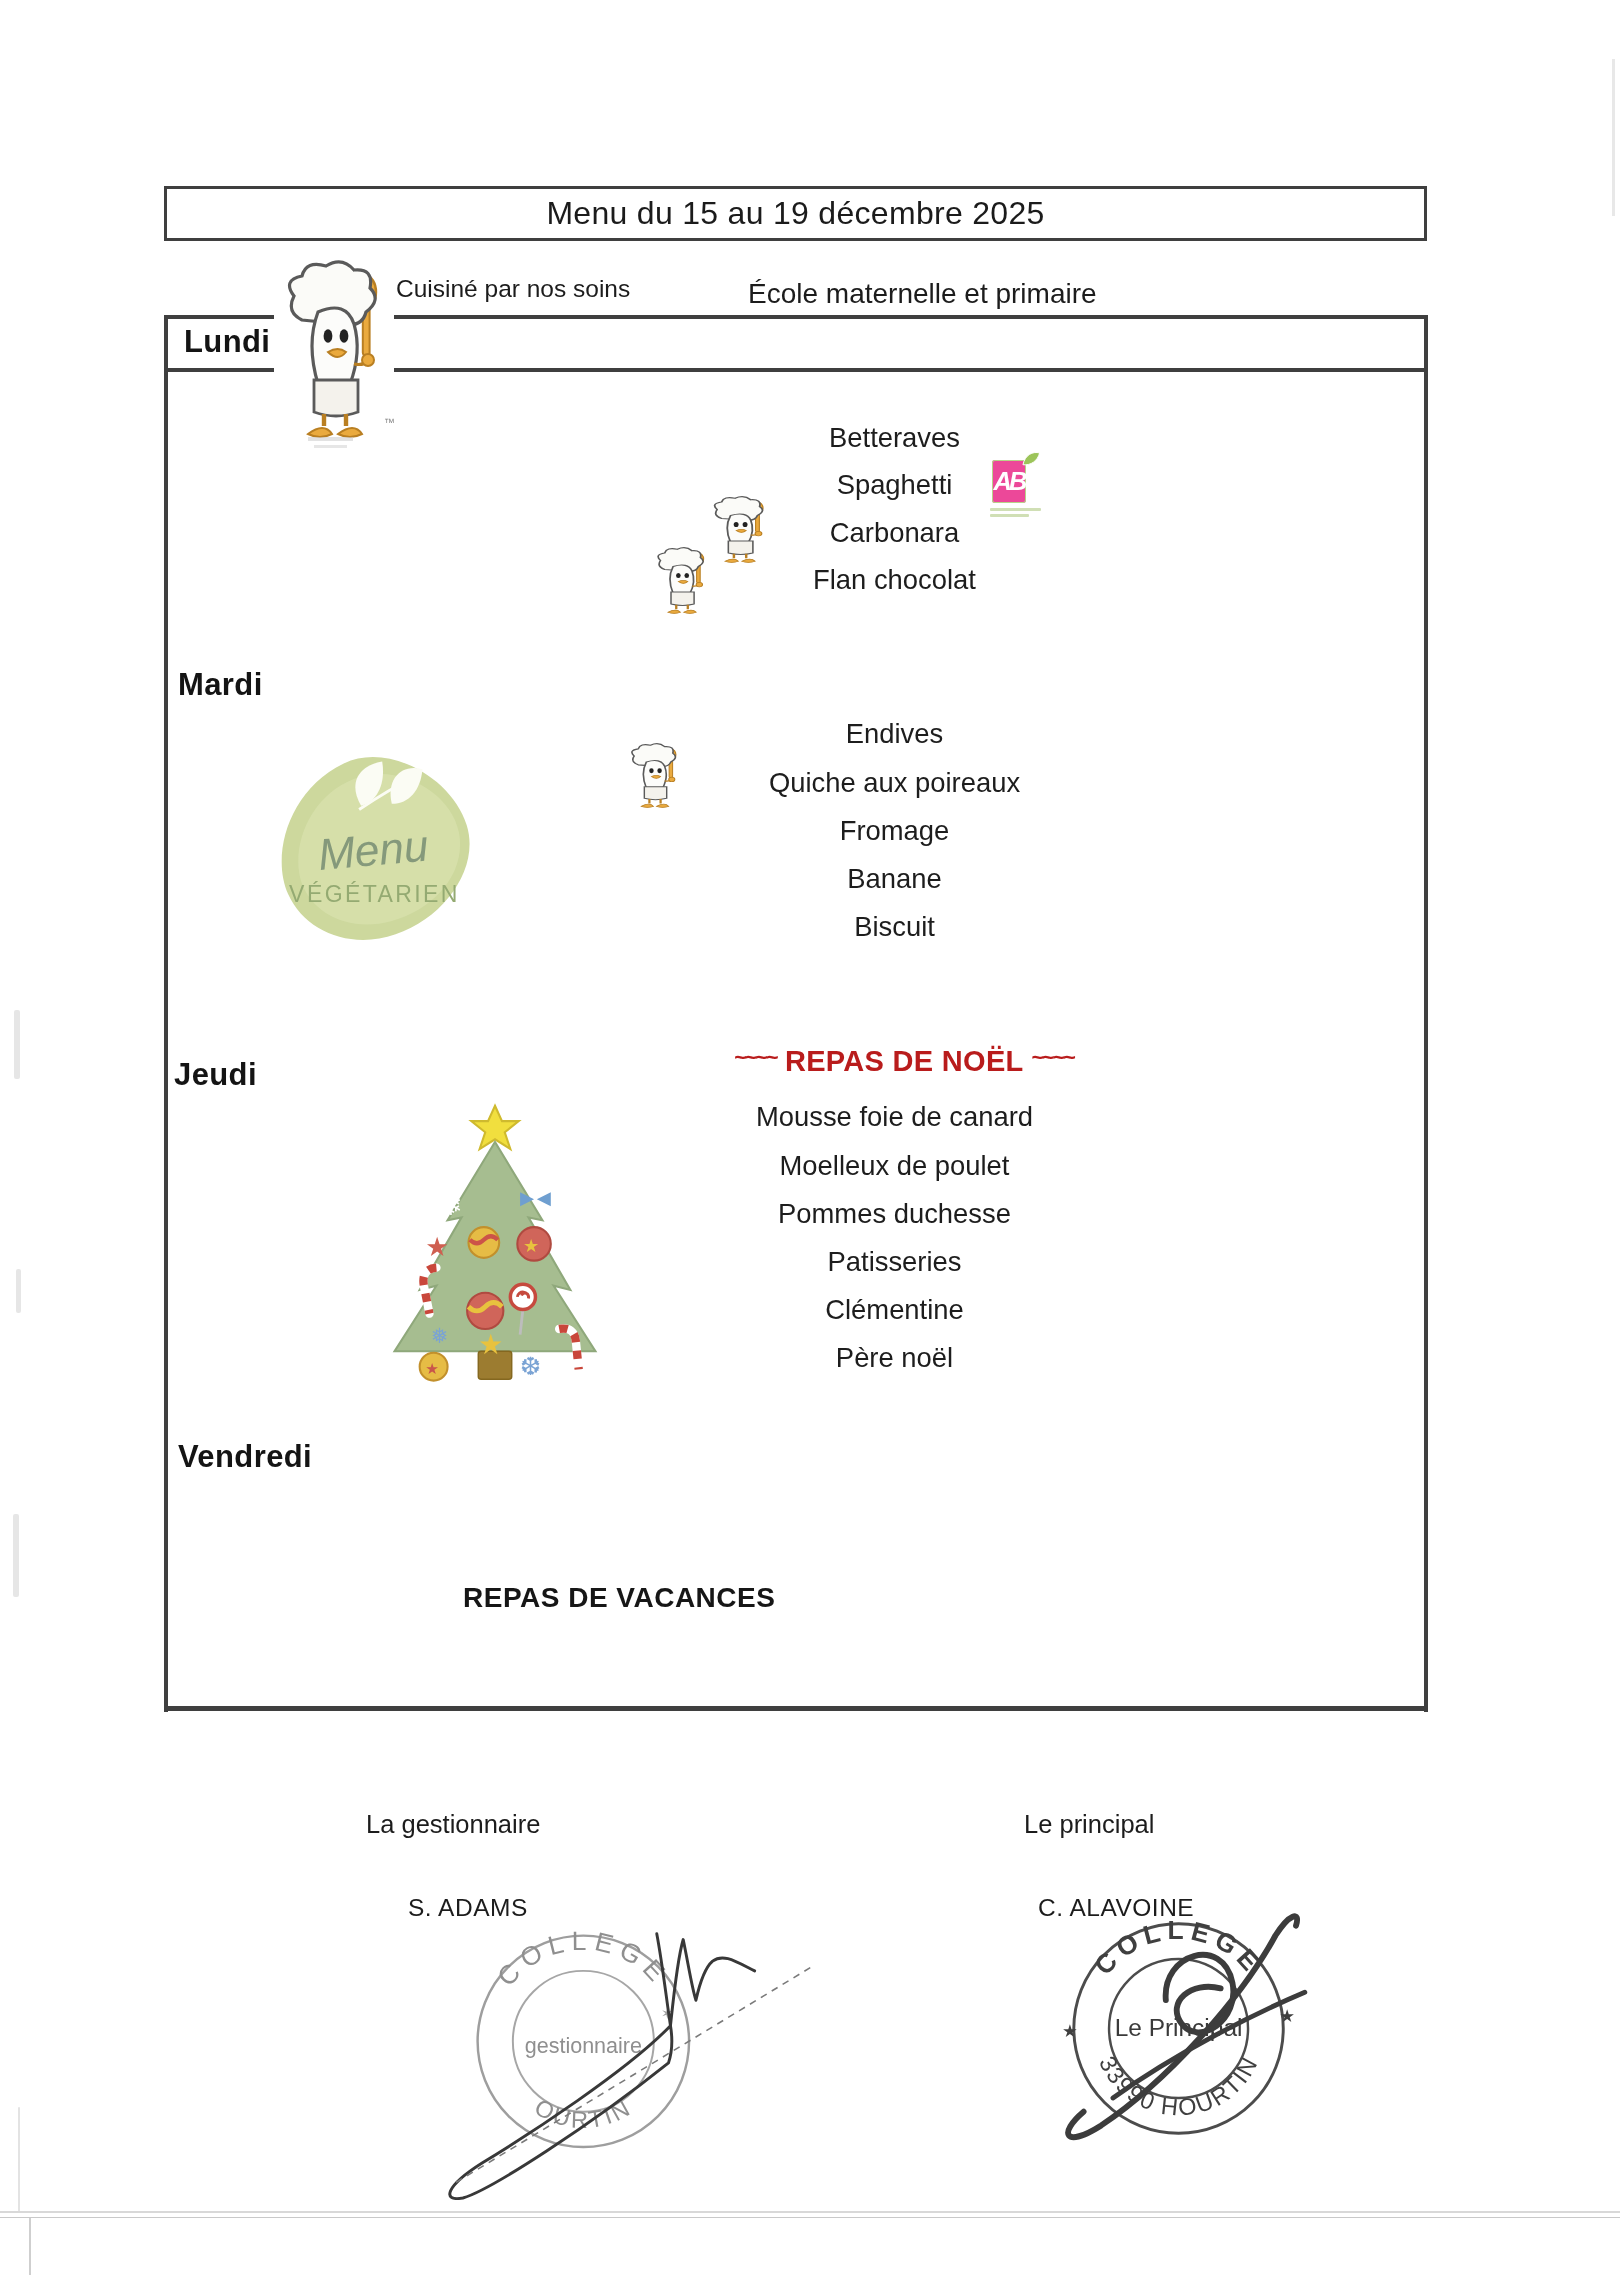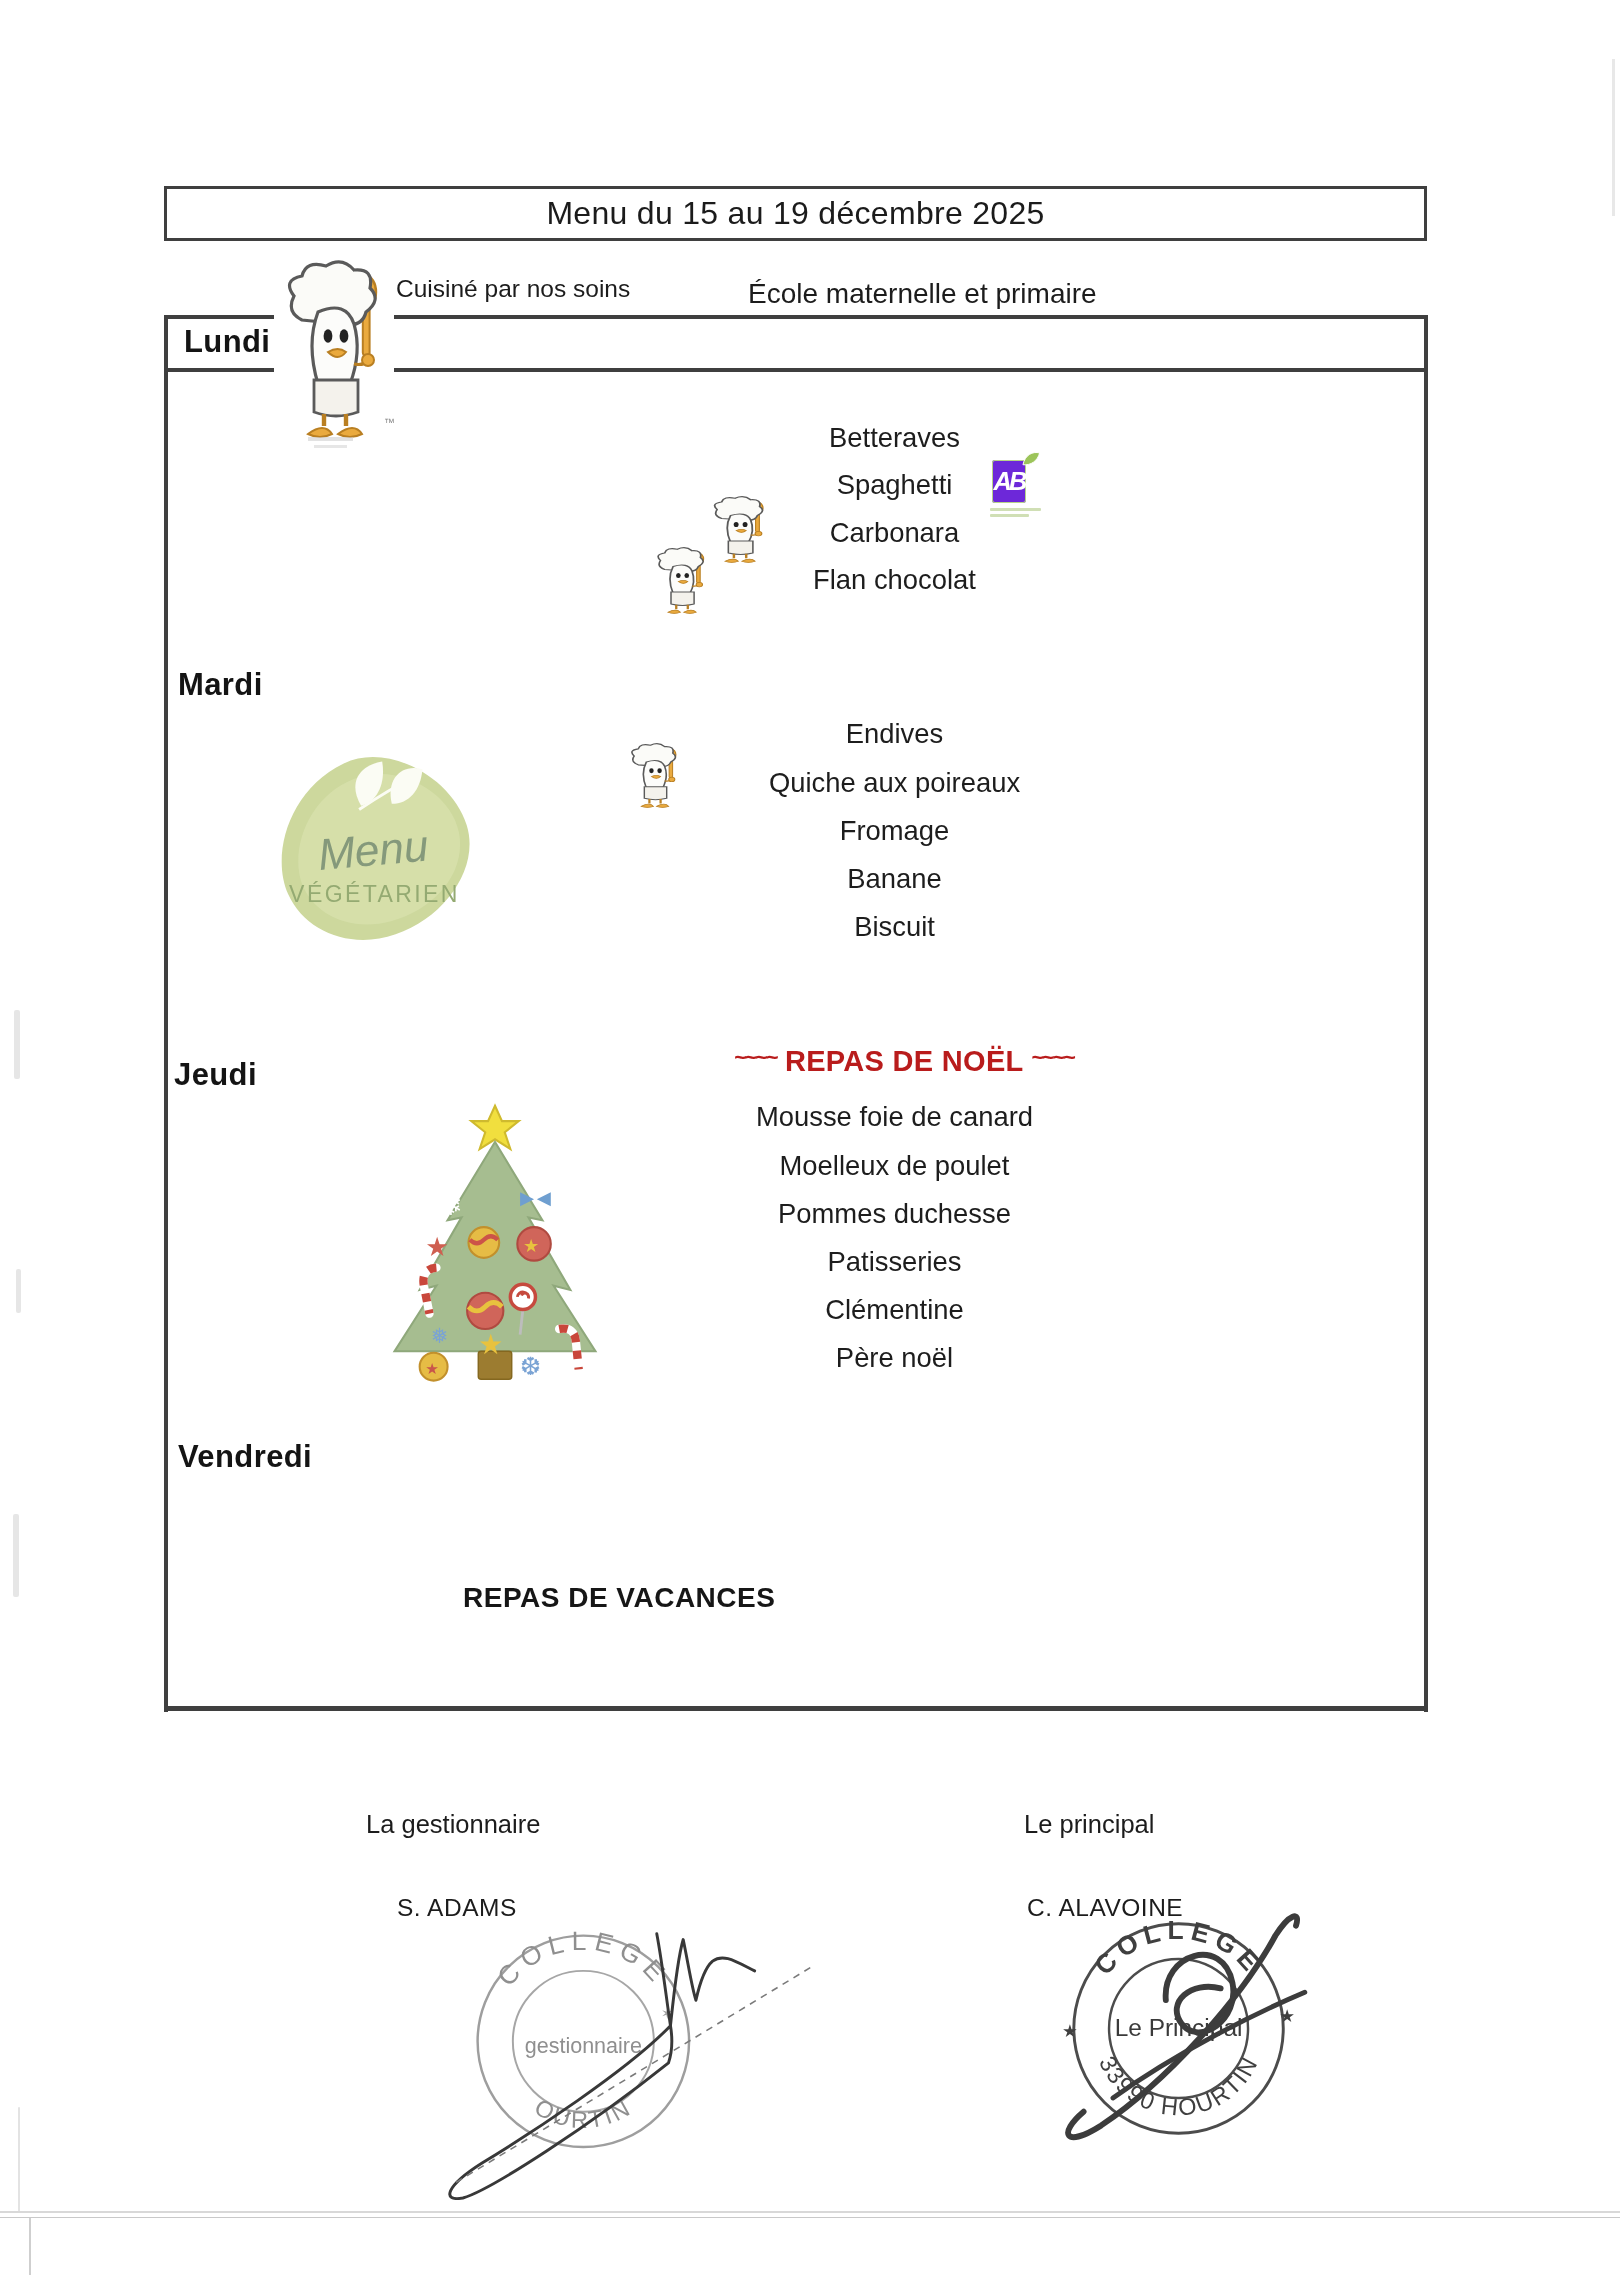--- a/index.html
+++ b/index.html
@@ -12,23 +12,23 @@
   .tagline{left:396px;top:275px;font-size:24.5px;font-weight:500;}
   .school{left:748px;top:278px;font-size:28px;}
   .hline{left:164px;width:1264px;height:3.9px;background:#3f3f3f;}
   .vline{width:3.9px;background:#3f3f3f;}
   .day{font-size:31px;font-weight:600;letter-spacing:0.4px;color:#141414;}
   .mi{left:463px;width:863px;text-align:center;font-size:27.4px;color:#1d1d1d;}
   .noel{left:463px;width:882px;text-align:center;font-weight:700;font-size:29px;color:#b91c1c;letter-spacing:0.3px;}
   .noel .squig{font-size:21.6px;vertical-align:5.9px;letter-spacing:-2px;}
   .vacances{left:463px;width:877px;text-align:left;font-weight:700;font-size:28px;letter-spacing:0.5px;color:#161616;}
   .role{font-size:25.5px;}
-  .signame{font-size:24.5px;letter-spacing:0.5px;}
+  .signame{font-size:24.5px;letter-spacing:0.5px;margin-left:11px;}
   .bio-box{left:992px;top:460px;width:45px;height:43px;}
-  .bio-square{position:absolute;left:0;top:0;width:34px;height:43px;background:#6d28d9;border-radius:2.9px;
+  .bio-square{position:absolute;left:0;top:0;width:34px;height:43px;background:#ec4899;border-radius:2.9px;
               display:flex;align-items:center;justify-content:center;box-shadow:0 0 0 1px #b7d489 inset;}
   .bio-letters{color:#fff;font-weight:bold;font-style:italic;font-size:25.5px;letter-spacing:-2.9px;line-height:1;}
   .bio-caption i{display:block;background:#a9c478;opacity:.55;height:2.9px;margin-top:2.9px;border-radius:1px;}
   .artifact{background:#dcdcdc;opacity:.7;border-radius:2px;}
   svg text{font-family:"Liberation Sans",sans-serif;}
 </style>
 </head>
 <body>
 
 <div class="page">

